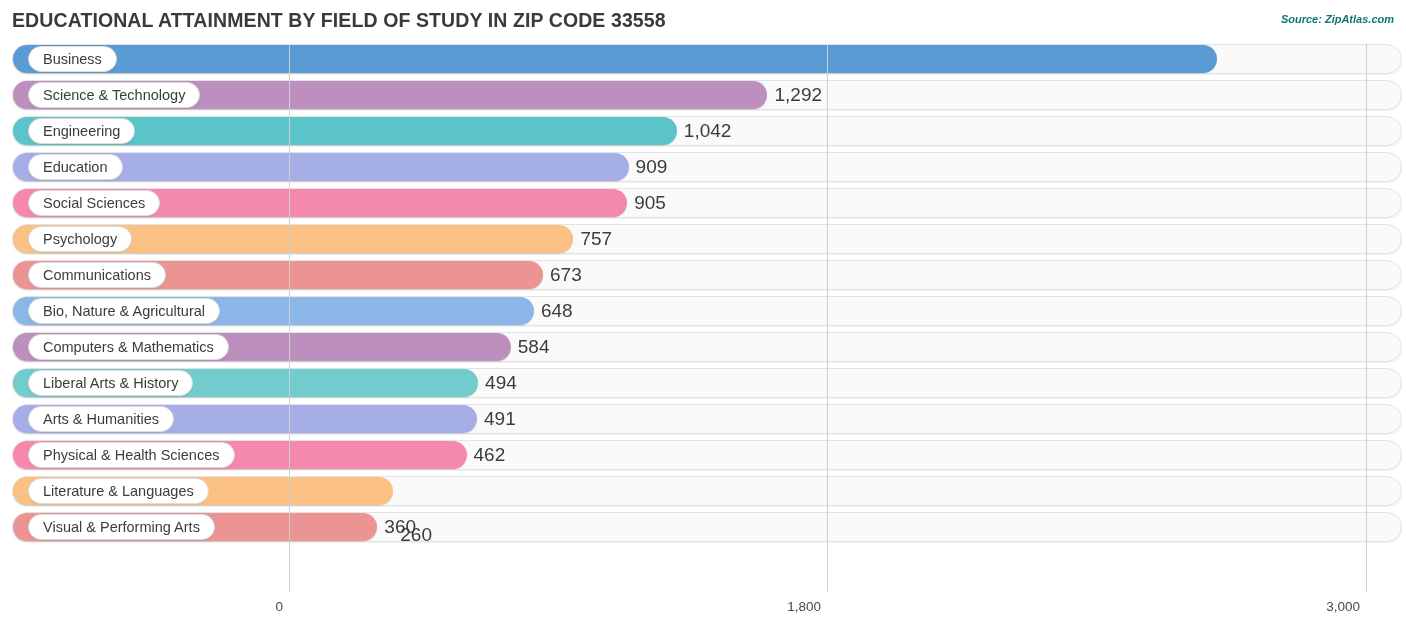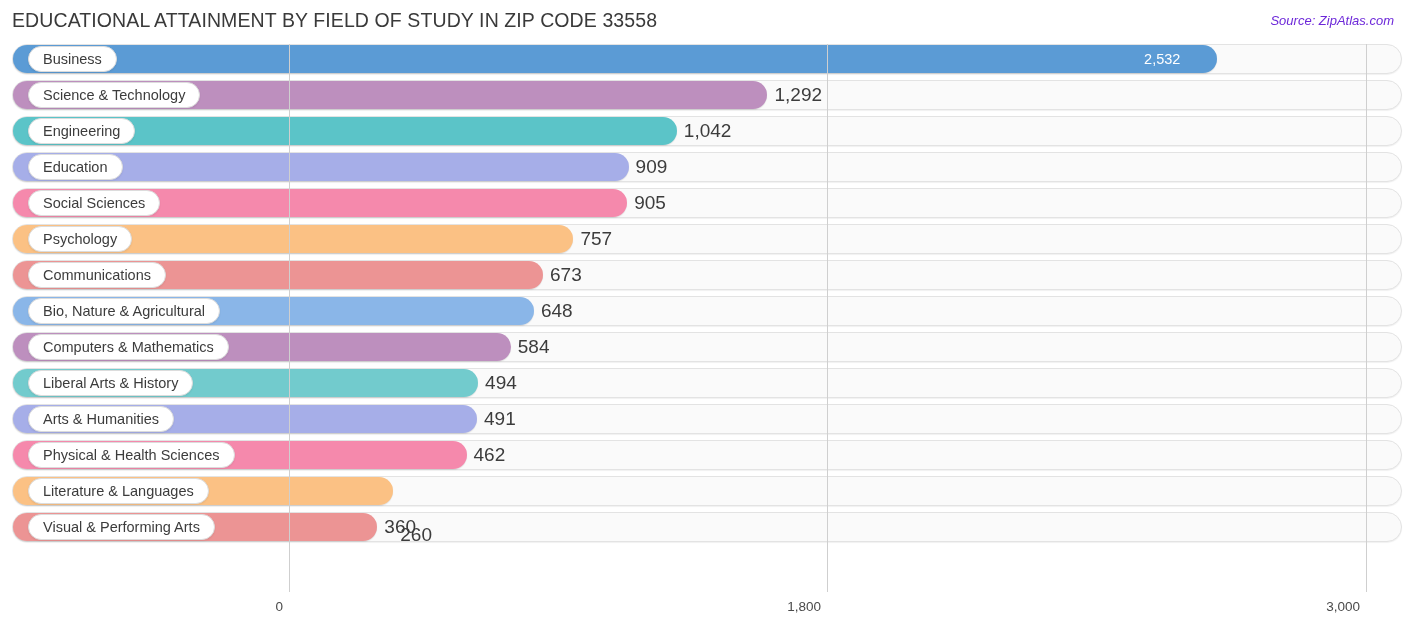--- a/index.html
+++ b/index.html
@@ -15,37 +15,38 @@
     overflow: hidden;
     position: relative;
   }
 
   
   .header {
     position: relative;
     height: 44px;
     padding: 0 12px;
     box-sizing: border-box;
+    font-weight: bold;
   }
   .chart-title {
     position: absolute;
     left: 12px;
     top: 9px;
     font-size: 19.5px;
     letter-spacing: 0.1px;
     color: #3a3a3a;
     white-space: nowrap;
   }
   .source {
     position: absolute;
     right: 12px;
     top: 13px;
-    font-size: 13px;
+    font-size: 11px;
     font-style: italic;
-    color: #6d28d9;
+    color: #0f766e;
     white-space: nowrap;
   }
 
   
   .plot {
     position: relative;
     width: 1406px;
     height: 551px;
     padding-left: 8px;
   }
@@ -182,21 +183,20 @@
       <div class="gridline" style="left: 827px;"></div>
       <div class="gridline" style="left: 1366px;"></div>
     </div>
   <div class="rows" id="rows">
       <div class="row">
         <div class="track"></div>
         <div class="bar" style="width: 1204.1px; background: rgb(91, 155, 213);"></div>
         <div class="pill">
           <span class="pill-label">Business</span>
         </div>
-        <div class="value-in" style="right: 0px; left: 1132.1px;">2,532</div>
       </div>
       <div class="row">
         <div class="track"></div>
         <div class="bar" style="width: 754.479px; background: rgb(189, 143, 190);"></div>
         <div class="pill">
           <span class="pill-label">Science &amp; Technology</span>
         </div>
         <div class="value-out" style="left: 762.479px;">1,292</div>
       </div>
       <div class="row">

